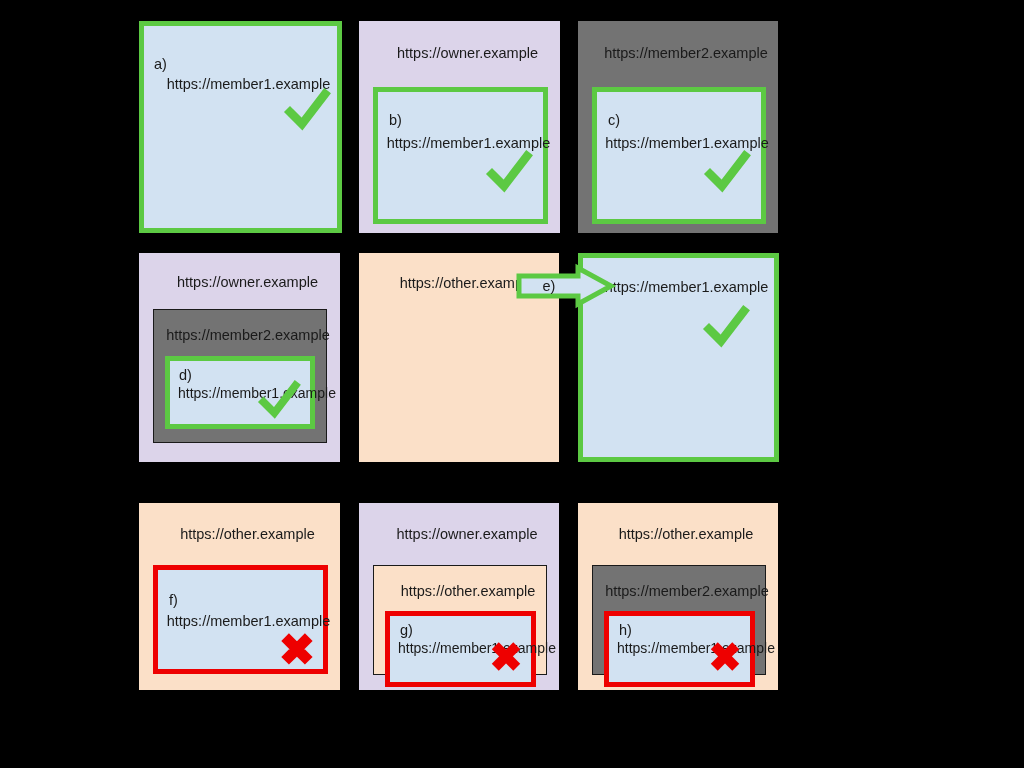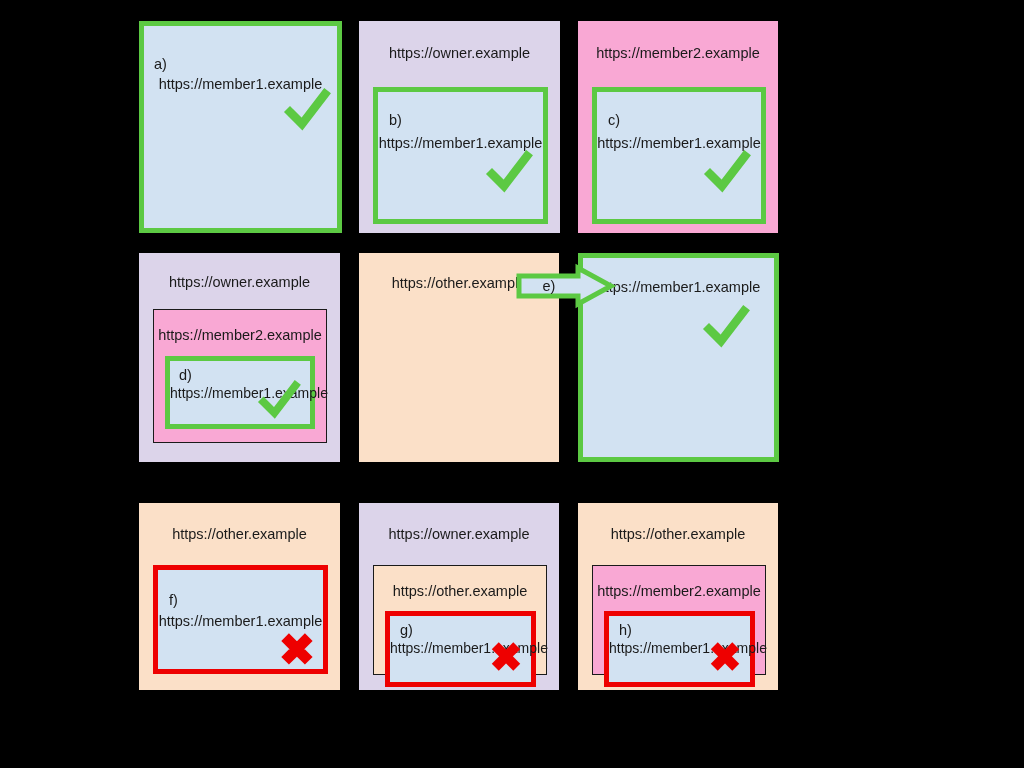--- a/index.html
+++ b/index.html
@@ -24,31 +24,31 @@
     height: 768px;
   }
 
   
   .panel {
     position: absolute;
     box-sizing: border-box;
   }
   .fill-blue   { background: #d2e2f2; }
   .fill-purple { background: #dcd4ea; }
-  .fill-green  { background: #f9a8d4; }
+  .fill-green  { background: #737373; }
   .fill-orange { background: #fbe0c8; }
 
   .bd-green { border: 5px solid #5cc943; }
   .bd-red   { border: 5px solid #ee0000; }
   .bd-dark  { border: 1.5px solid #1a1a1a; }
   .bd-none  { border: 0; }
 
   .origin-label {
     position: absolute;
-    left: 0;
+    left: 8px;
     width: 100%;
     text-align: center;
     font-size: 14.5px;
     line-height: 1.2;
     color: #1a1a1a;
     white-space: nowrap;
   }
   .origin-label.tight { font-size: 14px; }
 
   .step-label {

